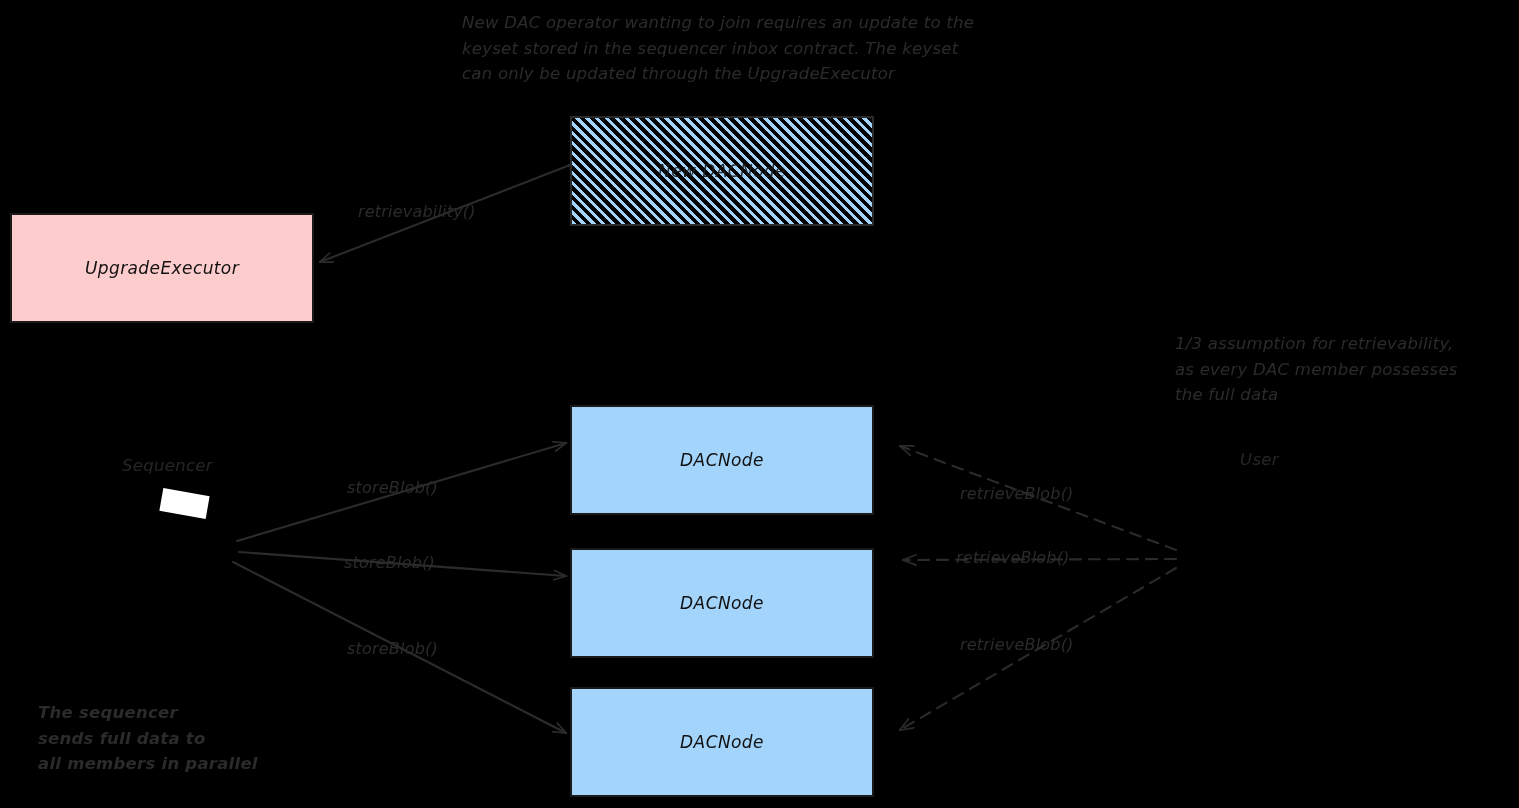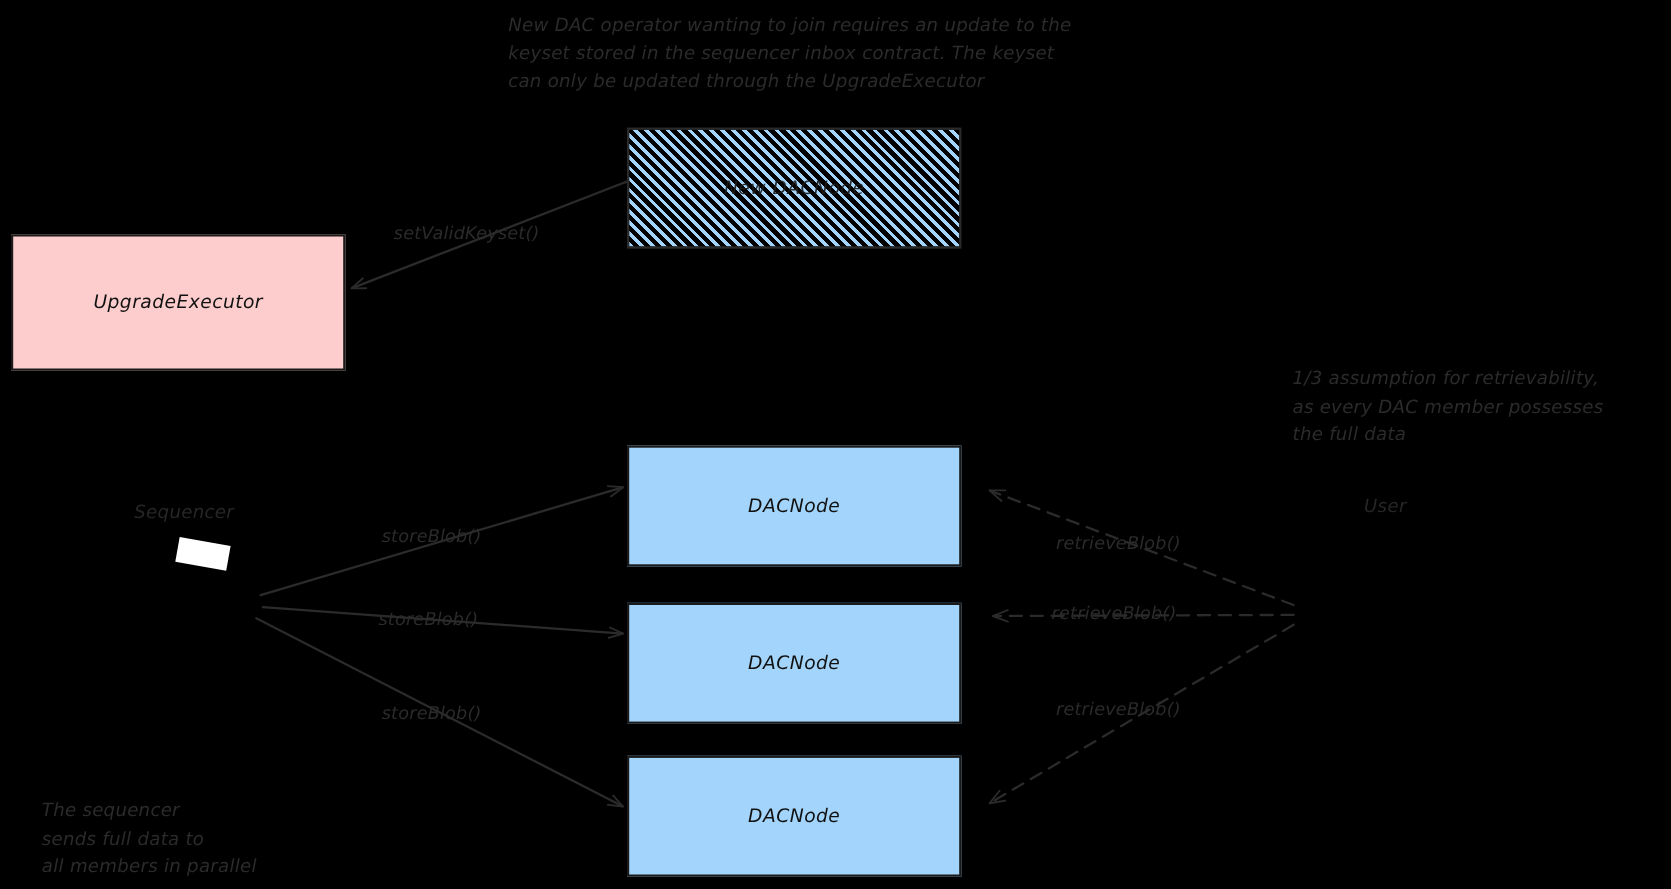--- a/index.html
+++ b/index.html
@@ -135,21 +135,21 @@
 
   <div class="anno" style="left:462px; top:10px; width:640px;">New DAC operator wanting to join requires an update to the
 keyset stored in the sequencer inbox contract. The keyset
 can only be updated through the UpgradeExecutor</div>
 
   <div class="node-box hatch" style="left:570px; top:116px; width:304px; height:110px;">
     <div class="box-label">New DAC</div>
     <div class="box-label">Node</div>
   </div>
 
-  <div class="node-box pink" style="left:10px; top:213px; width:304px; height:124px;">
+  <div class="node-box pink" style="left:10px; top:213px; width:304px; height:110px;">
     <div class="box-label">UpgradeExecutor</div>
   </div>
 
   <div class="node-box blue" style="left:570px; top:405px; width:304px; height:110px;">
     <div class="box-label">DAC</div>
     <div class="box-label">Node</div>
   </div>
 
   <div class="node-box blue" style="left:570px; top:548px; width:304px; height:110px;">
     <div class="box-label">DAC</div>
@@ -159,35 +159,35 @@
   <div class="node-box blue" style="left:570px; top:687px; width:304px; height:110px;">
     <div class="box-label">DAC</div>
     <div class="box-label">Node</div>
   </div>
 
   <div class="actor-label" style="left:122px; top:456px;">Sequencer</div>
   <div class="seq-glyph" style="left:161px; top:492px; width:47px; height:23px;"></div>
 
   <div class="actor-label" style="left:1240px; top:450px;">User</div>
 
-  <div class="edge-label" style="left:358px; top:202px;">setValidKeyset()</div>
+  <div class="edge-label" style="left:358px; top:202px;">retrievability()</div>
 
   <div class="edge-label" style="left:347px; top:478px;">storeBlob()</div>
 
   <div class="edge-label" style="left:344px; top:553px;">storeBlob()</div>
 
   <div class="edge-label" style="left:347px; top:639px;">storeBlob()</div>
 
   <div class="edge-label" style="left:960px; top:484px;">retrieveBlob()</div>
 
   <div class="edge-label" style="left:956px; top:548px;">retrieveBlob()</div>
 
   <div class="edge-label" style="left:960px; top:635px;">retrieveBlob()</div>
 
   <div class="anno" style="left:1175px; top:331px; width:340px;">1/3 assumption for retrievability,
 as every DAC member possesses
 the full data</div>
 
-  <div class="anno" style="left:38px; top:724px; width:260px;">The sequencer
+  <div class="anno" style="left:38px; top:700px; width:260px;font-weight:bold;">The sequencer
 sends full data to
 all members in parallel</div>
 
 </div>
 
 </body></html>

